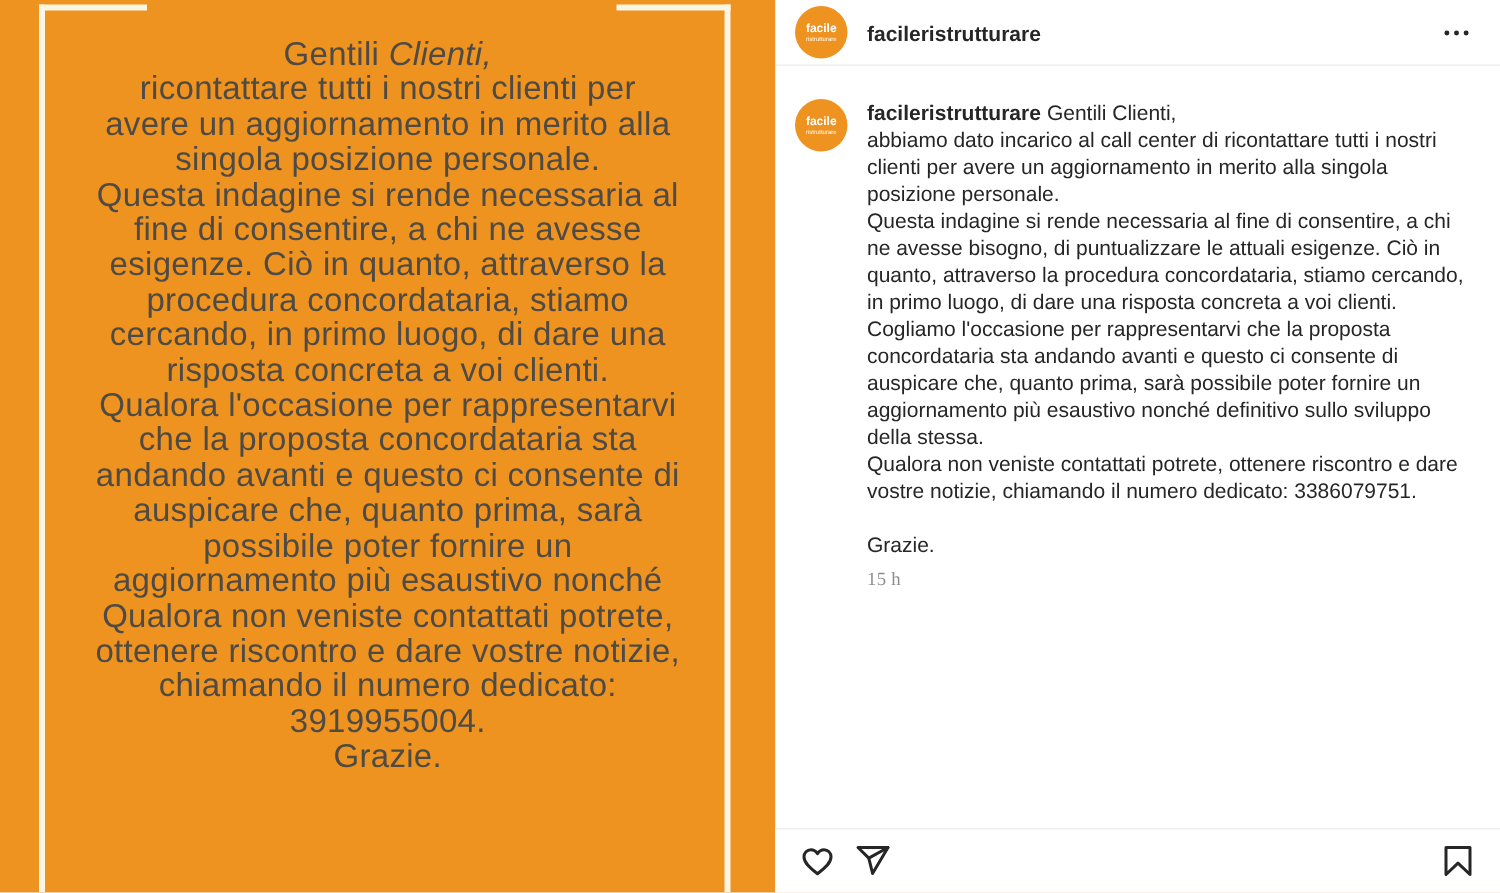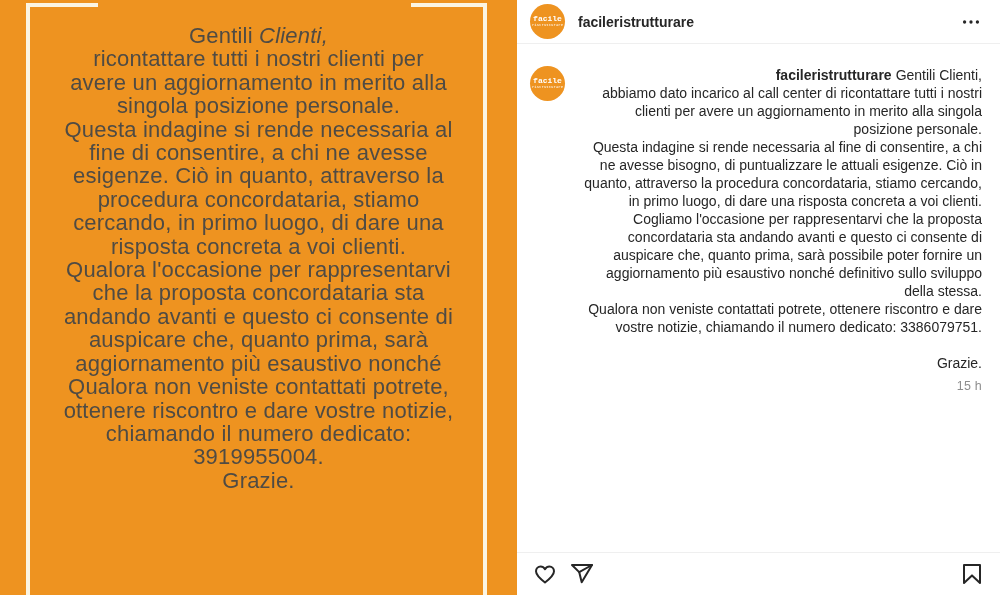--- a/index.html
+++ b/index.html
@@ -40,31 +40,31 @@
     height: 44px; flex: none;
     display: flex; align-items: center;
     padding: 0 14px 0 13px;
     border-bottom: 1px solid var(--divider, #EFEFEF);
   }
   .avatar {
     width: 35px; height: 35px; border-radius: 50%;
     background: var(--brand_orange, #EE9320);
     color: #fff;
     display: flex; flex-direction: column; align-items: center; justify-content: center;
-    flex: none; cursor: pointer; overflow: hidden; font-family: Liberation Mono, monospace;
+    flex: none; cursor: pointer; overflow: hidden;
   }
   .avatar .logo-big   { font-size: 8px; font-weight: bold; line-height: 8px; }
   .avatar .logo-small { font-size: 4px; line-height: 5px; }
   .username { margin-left: 13px; font-size: 14px; font-weight: bold; color: var(--text_dark, #262626); cursor: pointer; }
   .more-btn { margin-left: auto; background: none; border: none; cursor: pointer; color: var(--text_dark, #262626); display: flex; align-items: center; padding: 4px; }
 
   .caption-section { display: flex; align-items: flex-start; padding: 22px 16px 0 13px; }
-  .caption-body { margin-left: 13px; width: 404px; font-size: 14px; line-height: 18px; color: var(--text_dark, #262626); text-align: right; }
+  .caption-body { margin-left: 13px; width: 404px; font-size: 14px; line-height: 18px; color: var(--text_dark, #262626); }
   .cap-username { font-weight: bold; margin-right: 4px; cursor: pointer; }
-  .timestamp { margin-top: 5px; font-size: 12.5px; color: var(--text_gray, #8E8E8E); letter-spacing: 0.2px; }
+  .timestamp { margin-top: 5px; font-size: 12.5px; color: var(--text_gray, #8E8E8E); letter-spacing: 0.2px; font-family: Liberation Serif, serif; }
 
   .action-bar {
     position: absolute; left: 0; right: 0; bottom: 0;
     height: 43px;
     border-top: 1px solid var(--divider, #EFEFEF);
     display: flex; align-items: center;
     padding: 0 12px;
     background: #fff;
   }
   .icon-btn { background: none; border: none; padding: 4px; cursor: pointer; color: var(--text_dark, #262626); display: flex; align-items: center; }
@@ -92,20 +92,21 @@
           <div class="img-line">Questa indagine si rende necessaria al</div>
           <div class="img-line">fine di consentire, a chi ne avesse</div>
           <div class="img-line">esigenze. Ciò in quanto, attraverso la</div>
           <div class="img-line">procedura concordataria, stiamo</div>
           <div class="img-line">cercando, in primo luogo, di dare una</div>
           <div class="img-line">risposta concreta a voi clienti.</div>
           <div class="img-line">Qualora l'occasione per rappresentarvi</div>
           <div class="img-line">che la proposta concordataria sta</div>
           <div class="img-line">andando avanti e questo ci consente di</div>
           <div class="img-line">auspicare che, quanto prima, sarà</div>
+          <div class="img-line">possibile poter fornire un</div>
           <div class="img-line">aggiornamento più esaustivo nonché</div>
           <div class="img-line">Qualora non veniste contattati potrete,</div>
           <div class="img-line">ottenere riscontro e dare vostre notizie,</div>
           <div class="img-line">chiamando il numero dedicato:</div>
           <div class="img-line">3919955004.</div>
           <div class="img-line">Grazie.</div>
         </div>
     </div>
   </div>
 

